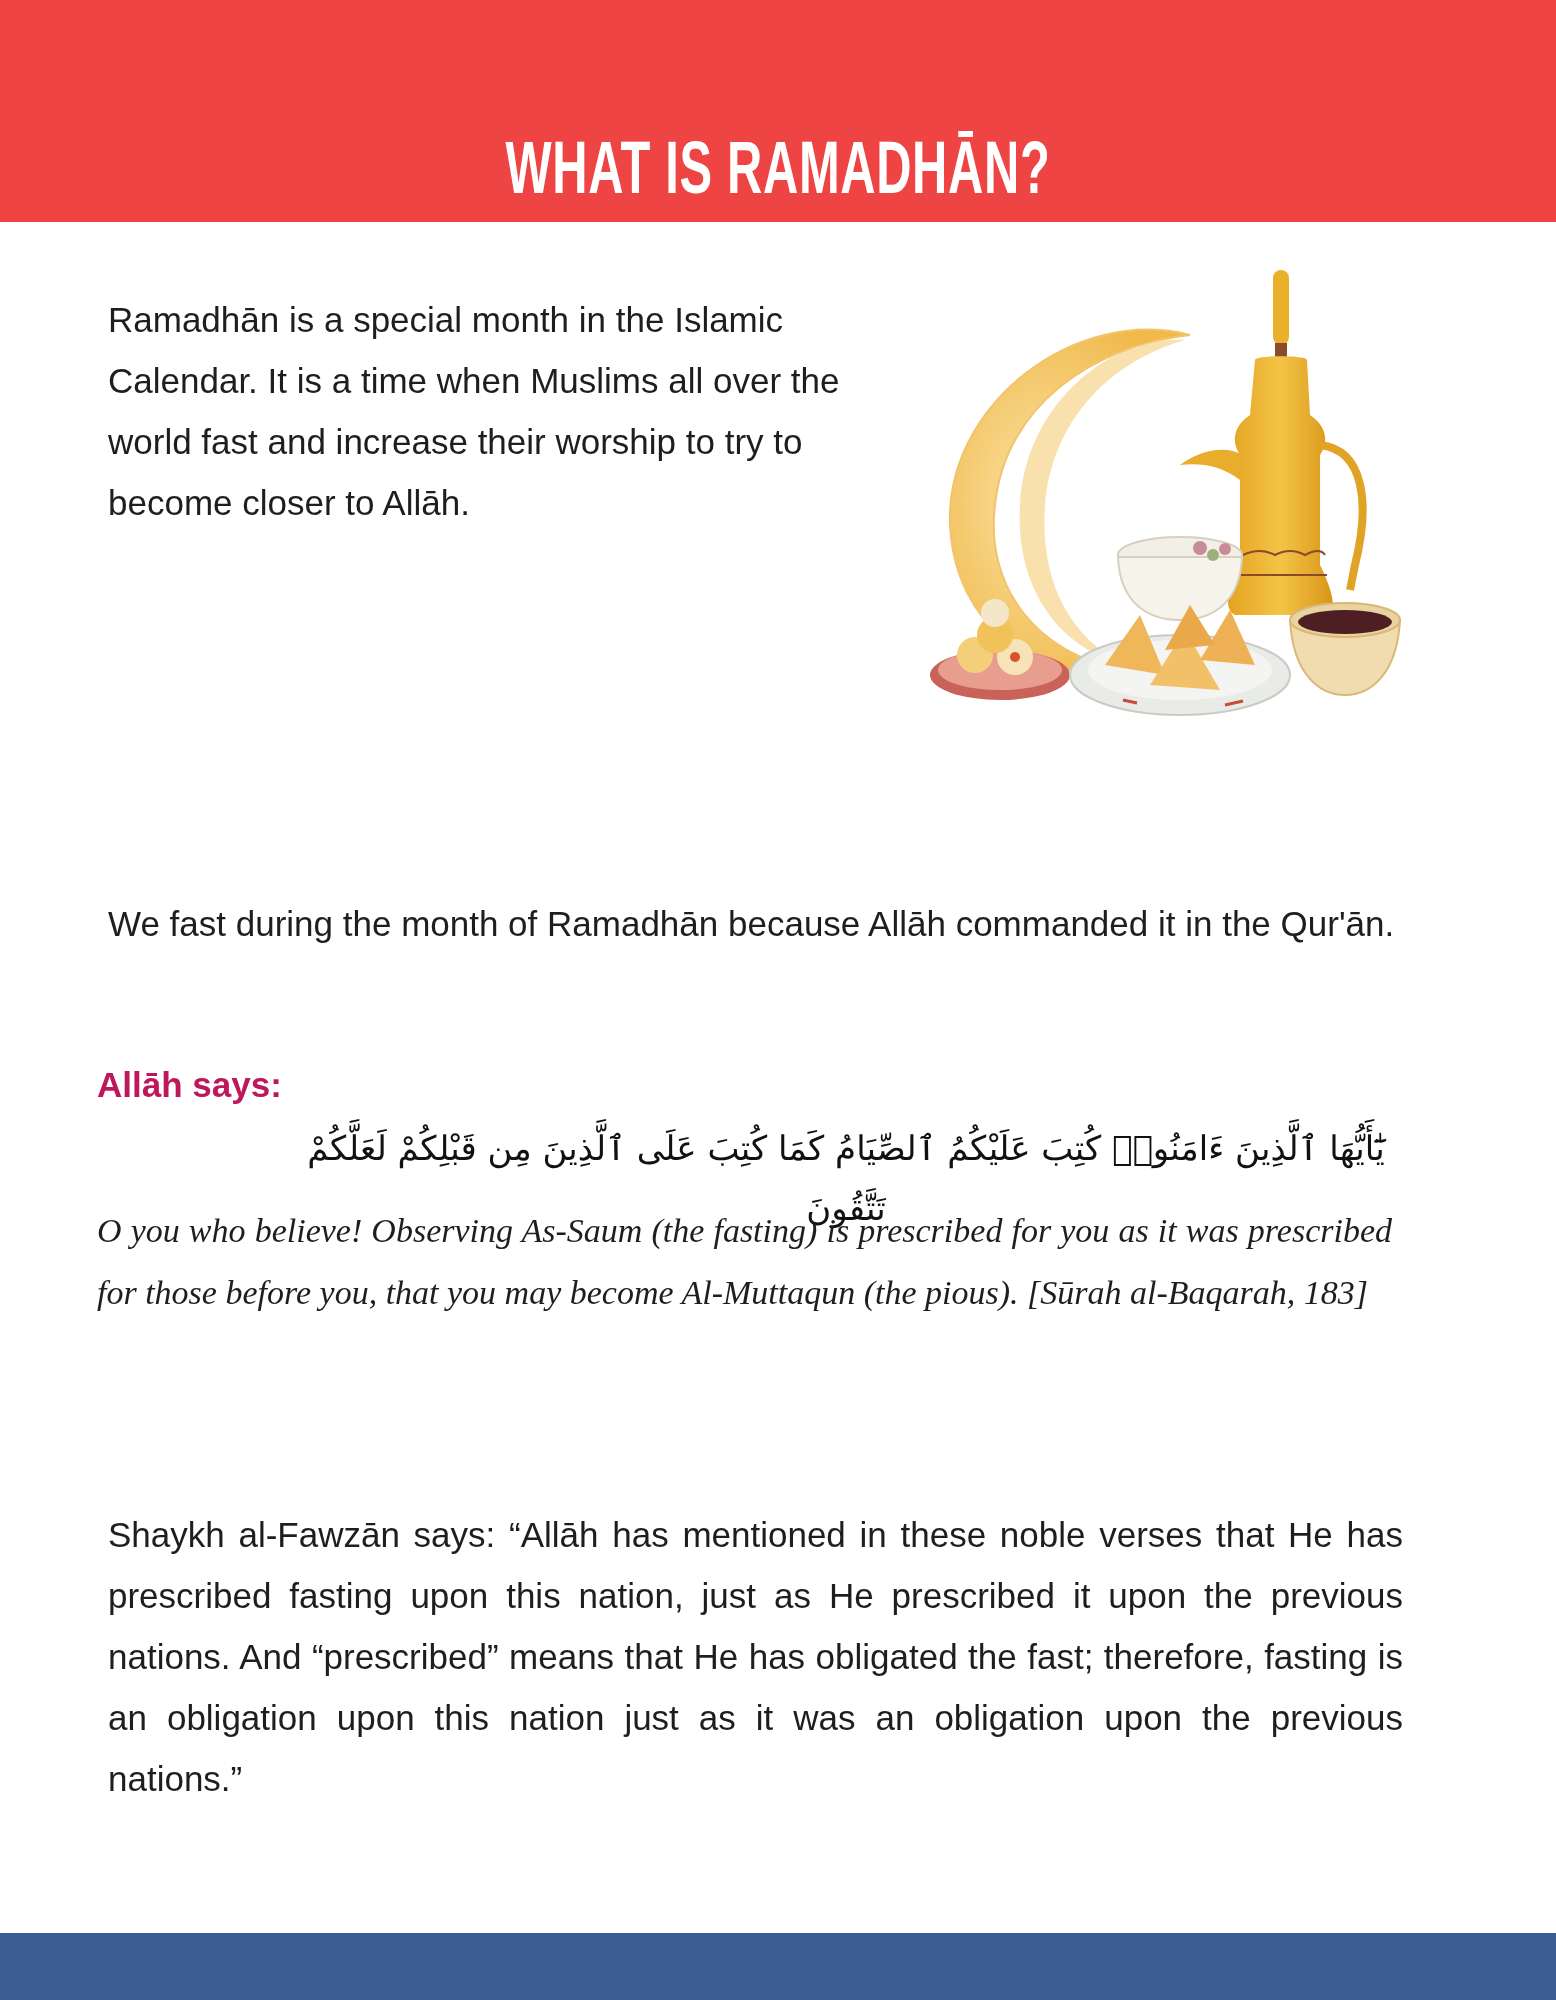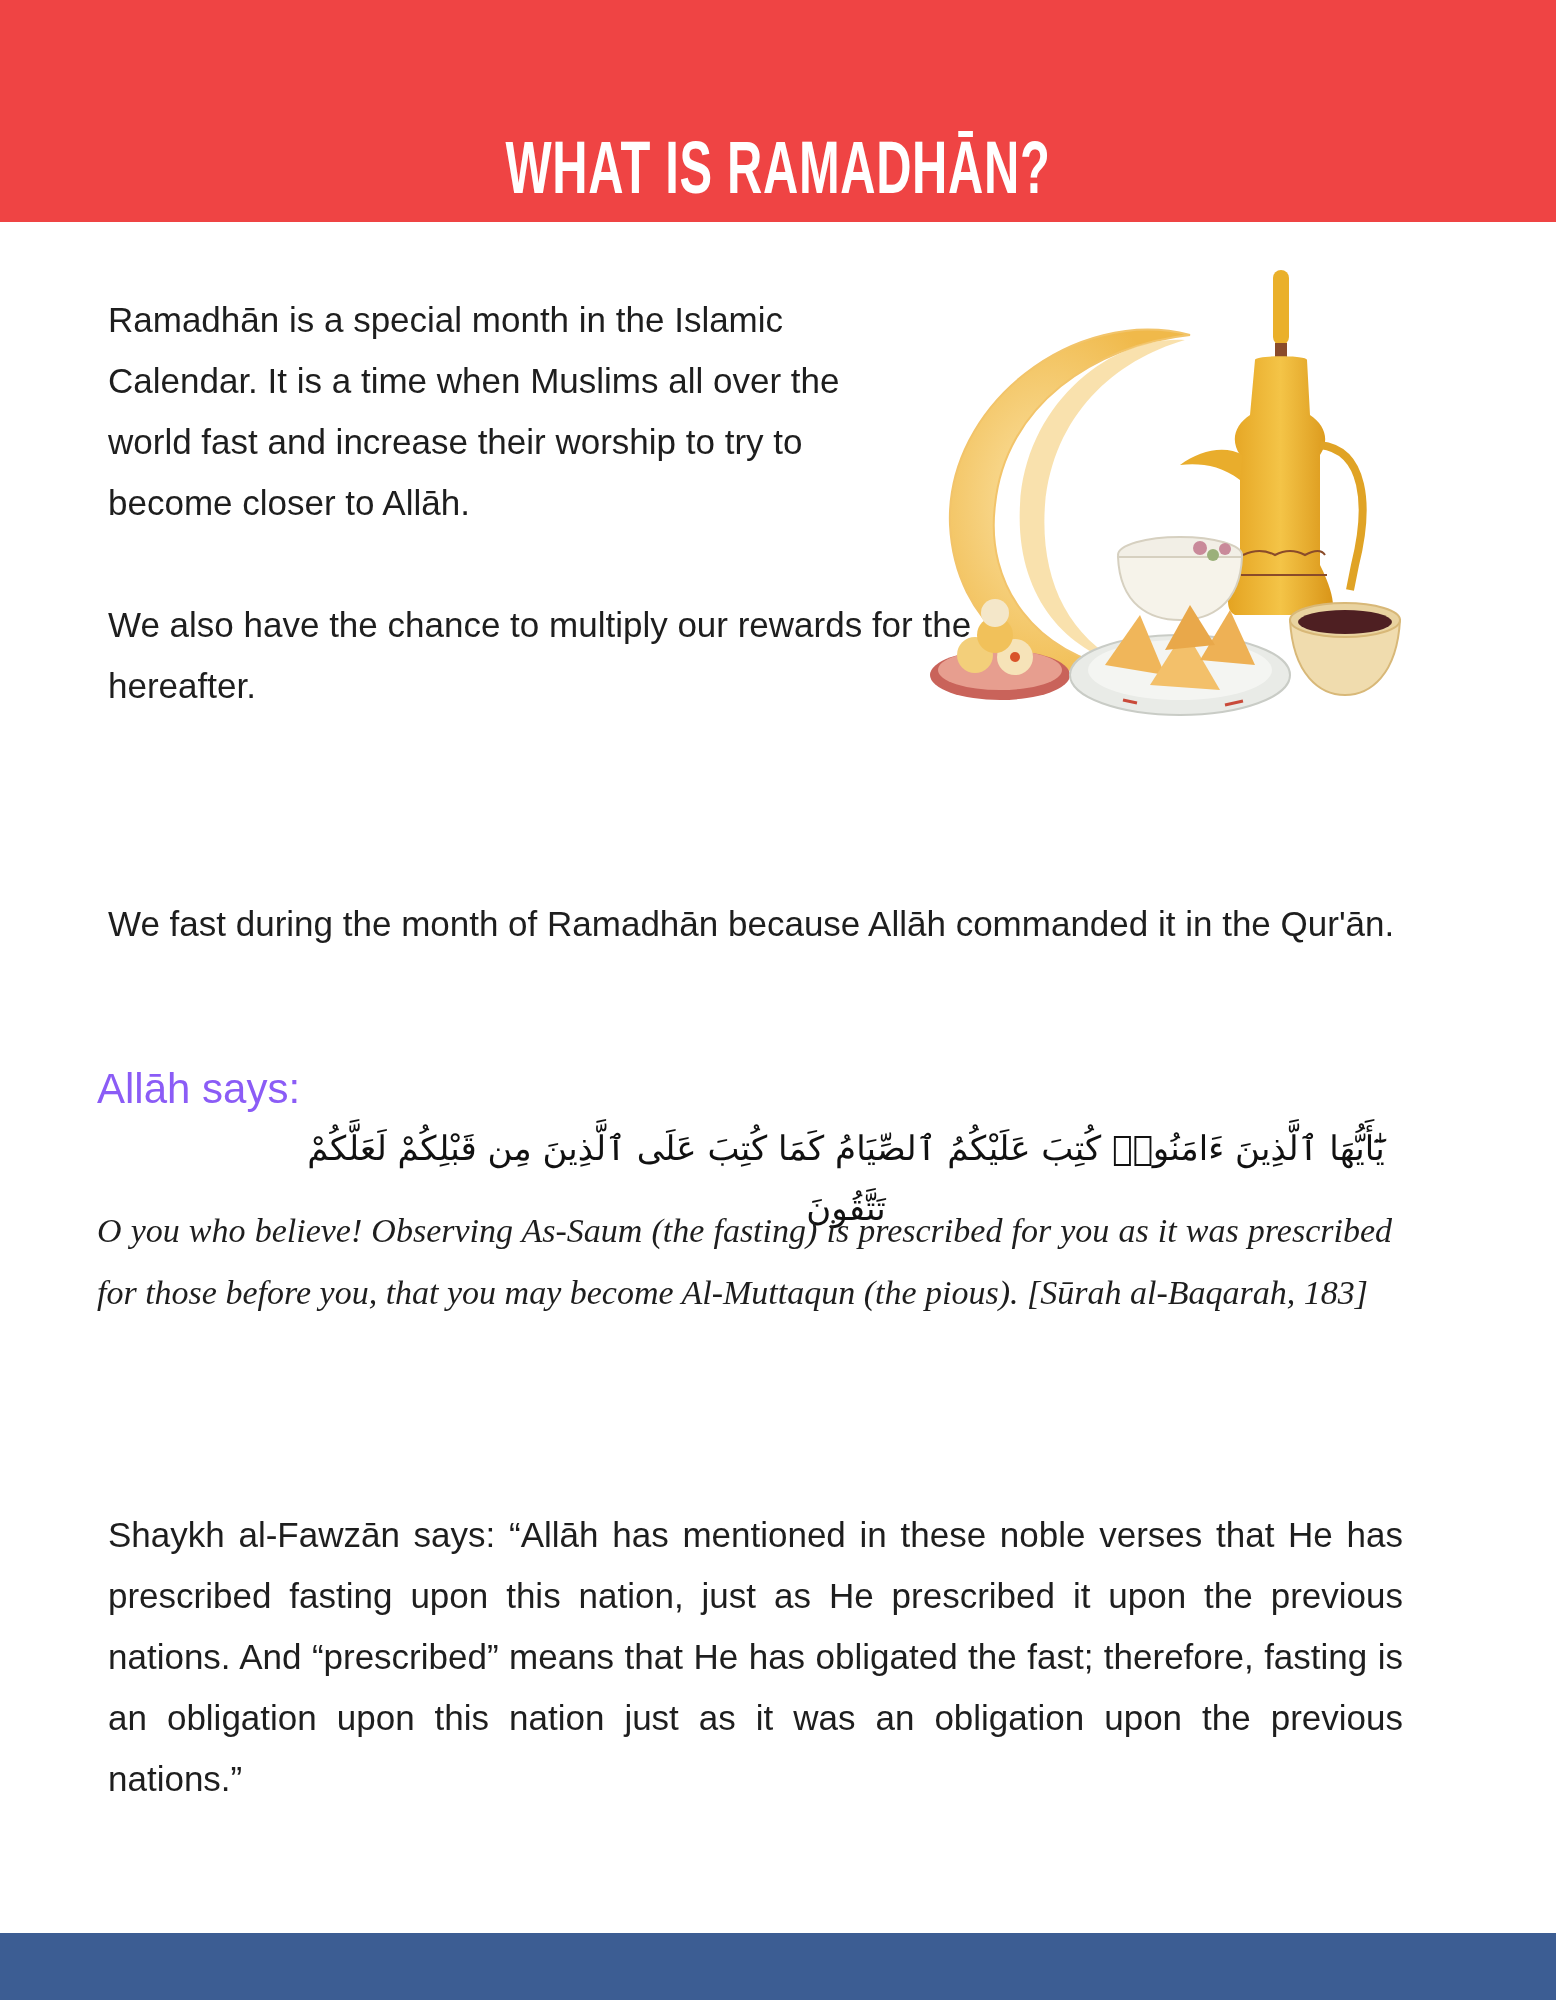--- a/index.html
+++ b/index.html
@@ -51,23 +51,23 @@
     .intro-2 { top: 590px; width: 940px; }
     .justified {
       width: 1295px;
       text-align: justify;
       text-align-last: left;
     }
     .fast-para { top: 889px; }
     .allah-says {
       position: absolute;
       left: 97px; top: 1065px;
-      font-size: 42px;
-      font-weight: normal;
-      color: #8b5cf6;
+      font-size: 35px;
+      font-weight: bold;
+      color: #be185d;
       margin: 0;
     }
     .arabic-verse {
       position: absolute;
       left: 300px; top: 1118px;
       width: 1092px;
       direction: rtl;
       text-align: center;
       font-family: "DejaVu Serif", serif;
       font-size: 34px;
@@ -98,21 +98,20 @@
 </head>
 <body>
 
 <div class="header-band">
   <h1 class="page-title">WHAT IS RAMADHĀN?</h1>
 </div>
 
 <p class="body-text intro-1">Ramadhān is a special month in the Islamic Calendar. It is a time when Muslims all over the world fast and increase their worship to try to become closer to Allāh.</p>
 
 <div class="body-text intro-2">
-  <div>We also have the chance to multiply our rewards for the hereafter.</div>
 </div>
 
 <svg class="illustration" viewBox="0 0 480 470" xmlns="http://www.w3.org/2000/svg">
   <defs>
     <radialGradient id="moonGrad" cx="40%" cy="50%" r="60%">
       <stop offset="0%" stop-color="#fbe3a6"></stop>
       <stop offset="100%" stop-color="#f0b94a"></stop>
     </radialGradient>
     <linearGradient id="potGrad" x1="0" x2="1" y1="0" y2="0">
       <stop offset="0%" stop-color="#e4a321"></stop>

